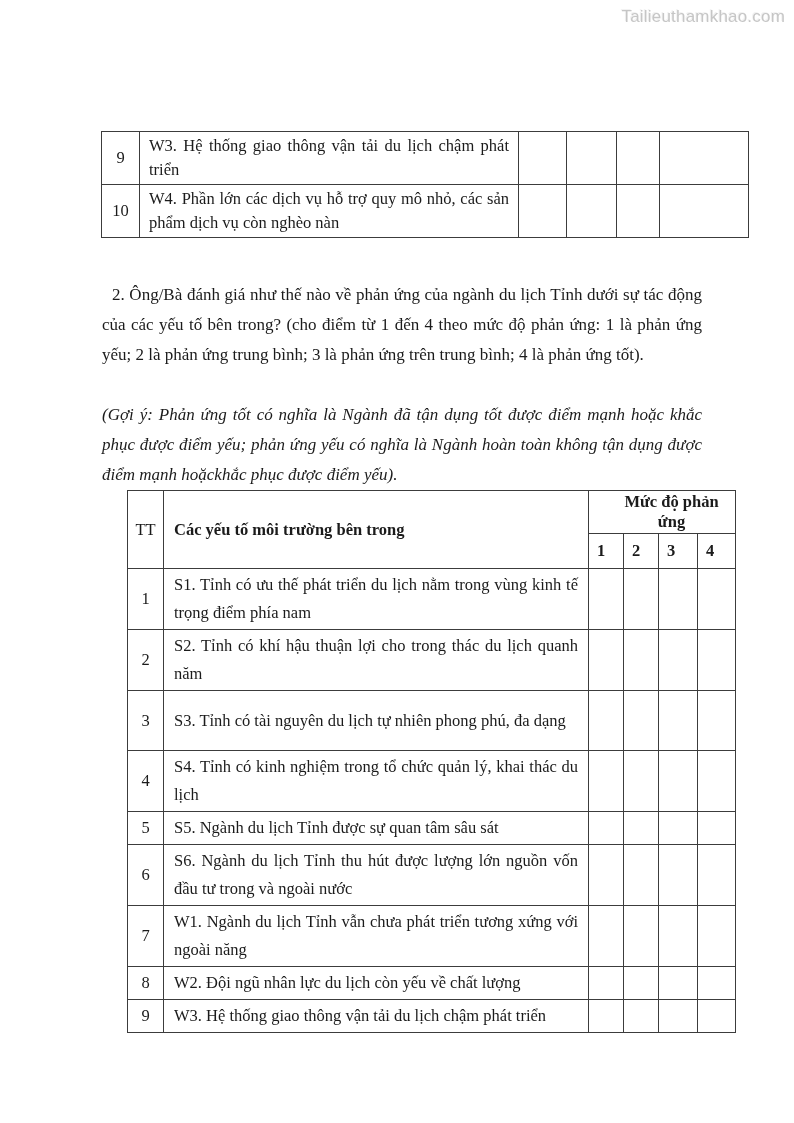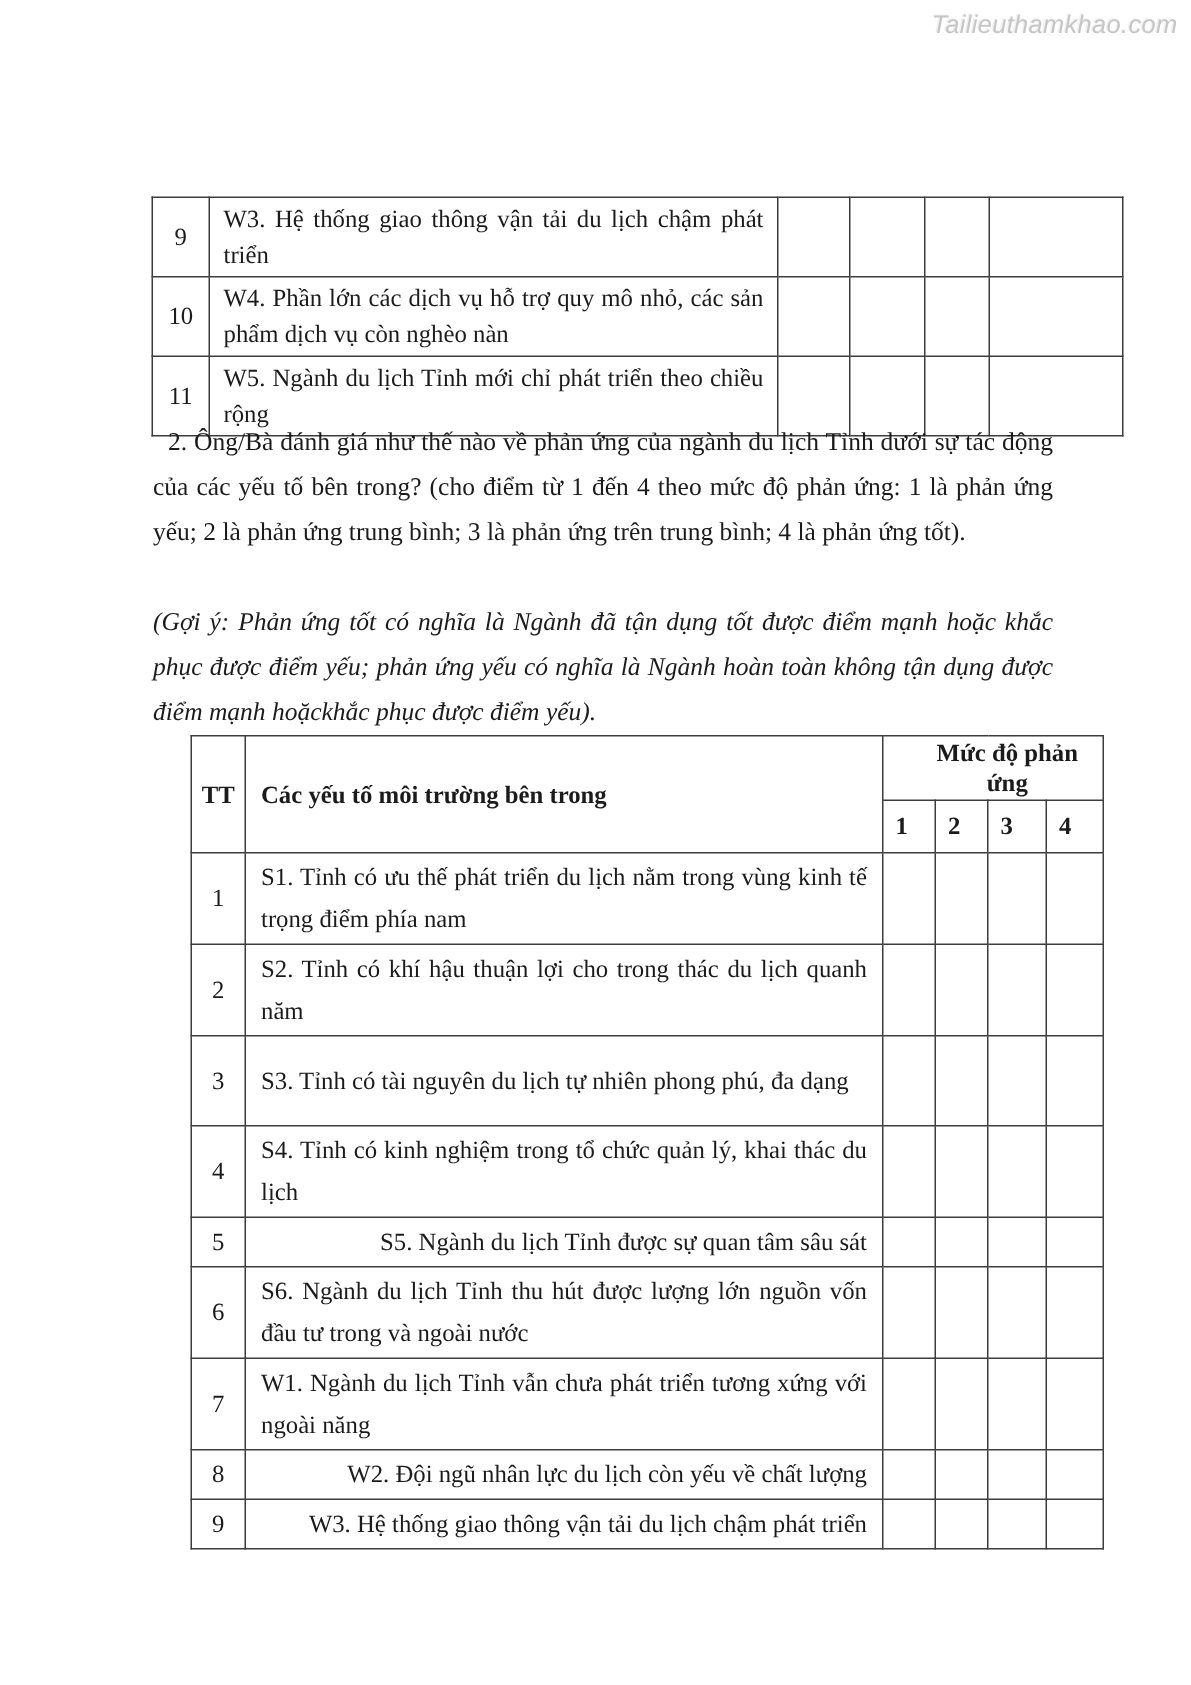--- a/index.html
+++ b/index.html
@@ -10,49 +10,48 @@
     color:#1b1b1b;
     position:relative;
     overflow:hidden;
   }
   .watermark{
     position:absolute;top:7px;right:9px;
     font-family:"Liberation Sans","DejaVu Sans",sans-serif;
     font-size:17px;color:#c6c6c6;
     text-shadow:-1px -1px 0 #f2f2f2, 1px 1px 0 #ffffff;
     letter-spacing:0.2px;
-    font-style:italic;
   }
   table{border-collapse:collapse;table-layout:fixed;position:absolute;}
   td,th{border:1px solid #3c3c3c;vertical-align:middle;font-weight:normal;
         font-size:16.5px;overflow:hidden;}
   
   .t-top{left:101px;top:131px;width:647px;}
   .t-top tr{height:50px;}
   .t-top .num{text-align:center;}
   .t-top .txt{text-align:justify;padding:2px 9px;line-height:24px;}
   
   .para{
     position:absolute;left:102px;width:600px;
     font-size:17px;line-height:30px;text-align:justify;
   }
   .q{top:280px;text-indent:10px;}
   .hint{top:400px;font-style:italic;}
   
   .t-main{left:127px;top:490px;width:609px;}
   .t-main .hdr{font-weight:bold;}
-  .t-main .tt{text-align:center;font-weight:bold;}
+  .t-main .tt{text-align:center;font-weight:normal;}
   .t-main .factors-h{text-align:left;padding:4px 10px;font-weight:bold;}
   .t-main .level{text-align:center;font-weight:bold;height:31px;padding-left:20px;}
   .t-main .score-h{text-align:left;padding:2px 0 2px 8px;font-weight:bold;height:30px;}
   .t-main .num{text-align:center;}
   .t-main .txt{text-align:justify;padding:2px 10px;line-height:28px;}
   .t-main tr.h2{height:60px;}
   .t-main tr.h1{height:31px;}
-  .t-main tr.h1 .txt{text-align:right;}
+  .t-main tr.h1 .txt{text-align:left;}
 </style>
 </head>
 <body>
 
 <div class="watermark">Tailieuthamkhao.com</div>
 
 <table class="t-top">
   <colgroup>
     <col style="width:38px">
       <col style="width:379px">
@@ -66,28 +65,20 @@
     <td class="num">9</td>
     <td class="txt">W3. Hệ thống giao thông vận tải du lịch chậm phát triển</td>
     <td class="s"></td>
     <td class="s"></td>
     <td class="s"></td>
     <td class="s"></td>
   </tr>
   <tr>
     <td class="num">10</td>
     <td class="txt">W4. Phần lớn các dịch vụ hỗ trợ quy mô nhỏ, các sản phẩm dịch vụ còn nghèo nàn</td>
-    <td class="s"></td>
-    <td class="s"></td>
-    <td class="s"></td>
-    <td class="s"></td>
-  </tr>
-  <tr>
-    <td class="num">11</td>
-    <td class="txt">W5. Ngành du lịch Tỉnh mới chỉ phát triển theo chiều rộng</td>
     <td class="s"></td>
     <td class="s"></td>
     <td class="s"></td>
     <td class="s"></td>
   </tr>
 </tbody>
   </table>
 
 <div class="para q">2. Ông/Bà đánh giá như thế nào về phản ứng của ngành du lịch Tỉnh dưới sự tác động của các yếu tố bên trong? (cho điểm từ 1 đến 4 theo mức độ phản ứng: 1 là phản ứng yếu; 2 là phản ứng trung bình; 3 là phản ứng trên trung bình; 4 là phản ứng tốt).</div>
 

